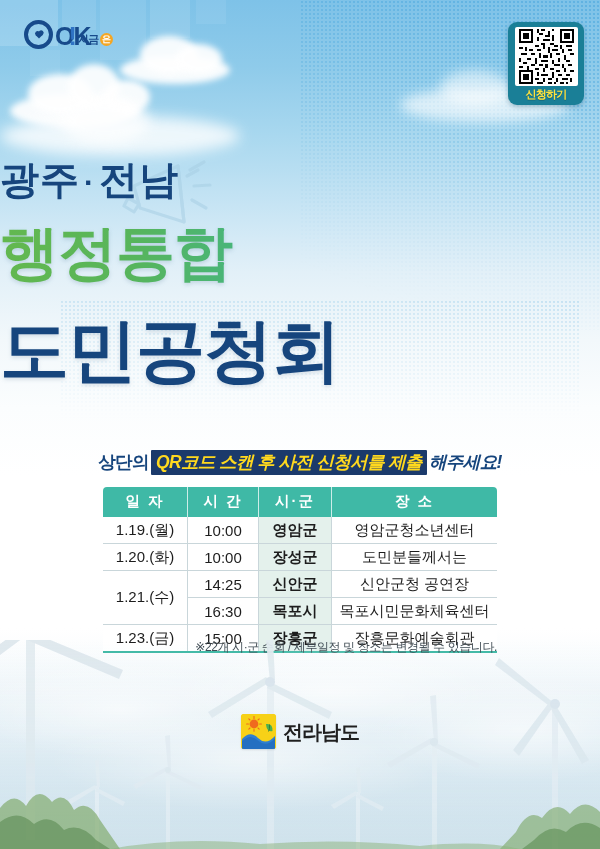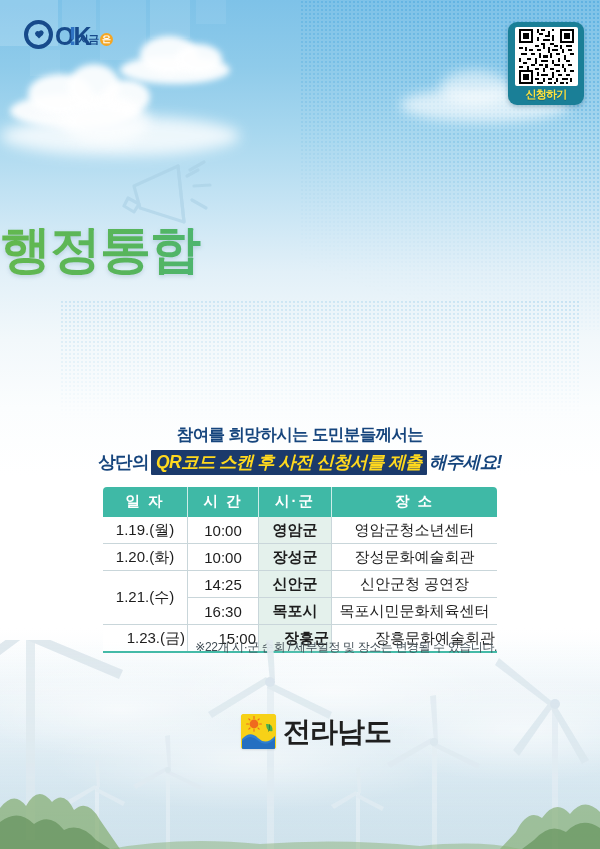--- a/index.html
+++ b/index.html
@@ -99,21 +99,21 @@
   
   .megaphone{position:absolute;left:112px;top:152px;width:108px;height:92px;opacity:.55;}
   .t-line1{
     position:absolute;top:160px;left:0;width:600px;
     font-size:39px;font-weight:bold;color:#16457d;letter-spacing:1px;
     line-height:1;
   }
   .t-line1 .dot{font-size:30px;vertical-align:middle;padding:0 4px;}
   .t-line2{
     position:absolute;top:224px;left:0;width:600px;
-    font-size:51px;font-weight:bold;letter-spacing:-1px;line-height:1;
+    font-size:59px;font-weight:bold;letter-spacing:-1px;line-height:1;
     background:linear-gradient(90deg,#63b84f 0%,#57b55c 22%,#3fb58c 50%,#2ab4b6 74%,#1fb2cf 100%);
     -webkit-background-clip:text;background-clip:text;
     color:transparent;-webkit-text-fill-color:transparent;
     filter:drop-shadow(0 2px 2px rgba(40,90,120,.18));
   }
   .t-line3{
     position:absolute;top:316px;left:0;width:600px;
     font-size:69px;font-weight:bold;color:#16457d;letter-spacing:-1px;line-height:1;
     filter:drop-shadow(0 2px 2px rgba(30,70,110,.15));
   }
@@ -151,21 +151,21 @@
   .tbl thead tr th:first-child{border-top-left-radius:4px;border-bottom-left-radius:0;}
   .tbl thead tr th:last-child{border-top-right-radius:4px;}
   .tbl td{
     padding:3.5px 2px;text-align:center;
     border-bottom:1px solid #c9d6da;
     border-right:1px solid #c9d6da;
     font-size:15px;color:#1d1d1d;
     background:rgba(255,255,255,.62);
   }
   .tbl td:last-child{border-right:none;margin-top:8px;}
-  .tbl tr:last-child td{border-bottom:2px solid #3fb9a6;text-align:right;}
+  .tbl tr:last-child td{border-bottom:2px solid #3fb9a6;}
   .c-sigun{background:#e4f1ec !important;font-weight:bold;}
   .c-date{width:84px;}
   .c-time{width:70px;}
   .c-sg{width:72px;}
   .note{
     position:absolute;left:0;top:639px;width:497px;text-align:right;
     font-size:12px;color:#3e4a52;letter-spacing:-.4px;
   }
 
   
@@ -174,21 +174,21 @@
   
   .provlogo{
     position:absolute;left:241px;top:714px;
     display:flex;align-items:center;gap:7px;
   }
   .prov-mark{
     width:35px;height:35px;background:#f7d117;border-radius:3px;position:relative;overflow:hidden;
     box-shadow:0 1px 2px rgba(0,0,0,.12);
   }
   .prov-name{
-    font-size:28px;font-weight:bold;color:#1f1f1f;letter-spacing:-1px;line-height:1;
+    font-size:20px;font-weight:bold;color:#1f1f1f;letter-spacing:-1px;line-height:1;
   }
 </style>
 </head>
 <body>
 
 <div class="poster">
 
   <div class="blocks">
     <div class="blk" style="left:0px;top:0px;width:58px;height:46px;"></div>
     <div class="blk" style="left:62px;top:0px;width:34px;height:30px;opacity:.6;"></div>
@@ -338,23 +338,26 @@
         <path d="M22 34 L66 14 L72 70 L28 56 Z"></path>
         <path d="M66 14 L72 70"></path>
         <path d="M78 18 L92 10"></path>
         <path d="M82 34 L98 33"></path>
         <path d="M80 48 L94 56"></path>
         <path d="M75 24 L86 18"></path>
       </g>
     </svg>
   </div>
 
+  <div class="t-line1">
+    <span>광주</span><span class="dot">·</span><span>전남</span>
+  </div>
   <div class="t-line2">행정통합</div>
-
-  <div class="sub1">참여를 희망하시는 도민분들께서는</div>
+  <div class="t-line3">도민공청회</div>
+
   <div class="sub2">
     <span>상단의</span><span class="hl">QR코드 스캔 후 사전 신청서를 제출</span><span class="tail">해주세요!</span>
   </div>
 
   <table class="tbl">
     <thead>
       <tr>
         <th class="c-date">일 자</th>
         <th class="c-time">시 간</th>
         <th class="c-sg">시·군</th>
@@ -365,21 +368,21 @@
       <tr>
         <td>1.19.(월)</td>
         <td>10:00</td>
         <td class="c-sigun">영암군</td>
         <td>영암군청소년센터</td>
       </tr>
       <tr>
         <td>1.20.(화)</td>
         <td>10:00</td>
         <td class="c-sigun">장성군</td>
-        <td>장성문화예술회관</td>
+        <td>도민분들께서는</td>
       </tr>
       <tr>
         <td rowspan="2">1.21.(수)</td>
         <td>14:25</td>
         <td class="c-sigun">신안군</td>
         <td>신안군청 공연장</td>
       </tr>
       <tr>
         <td>16:30</td>
         <td class="c-sigun">목포시</td>

